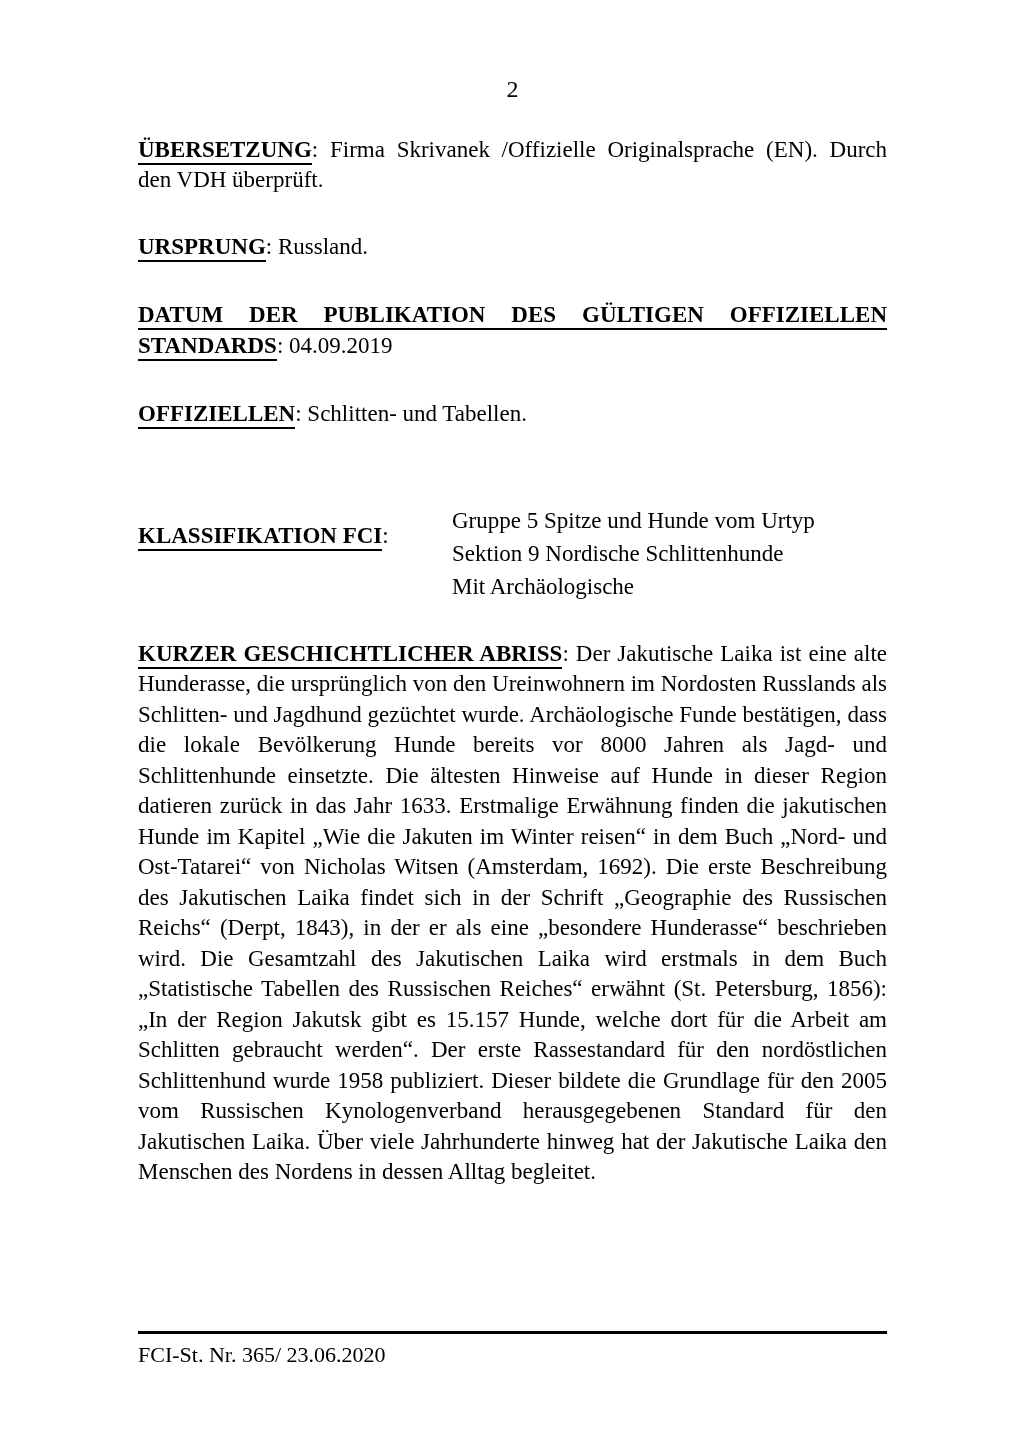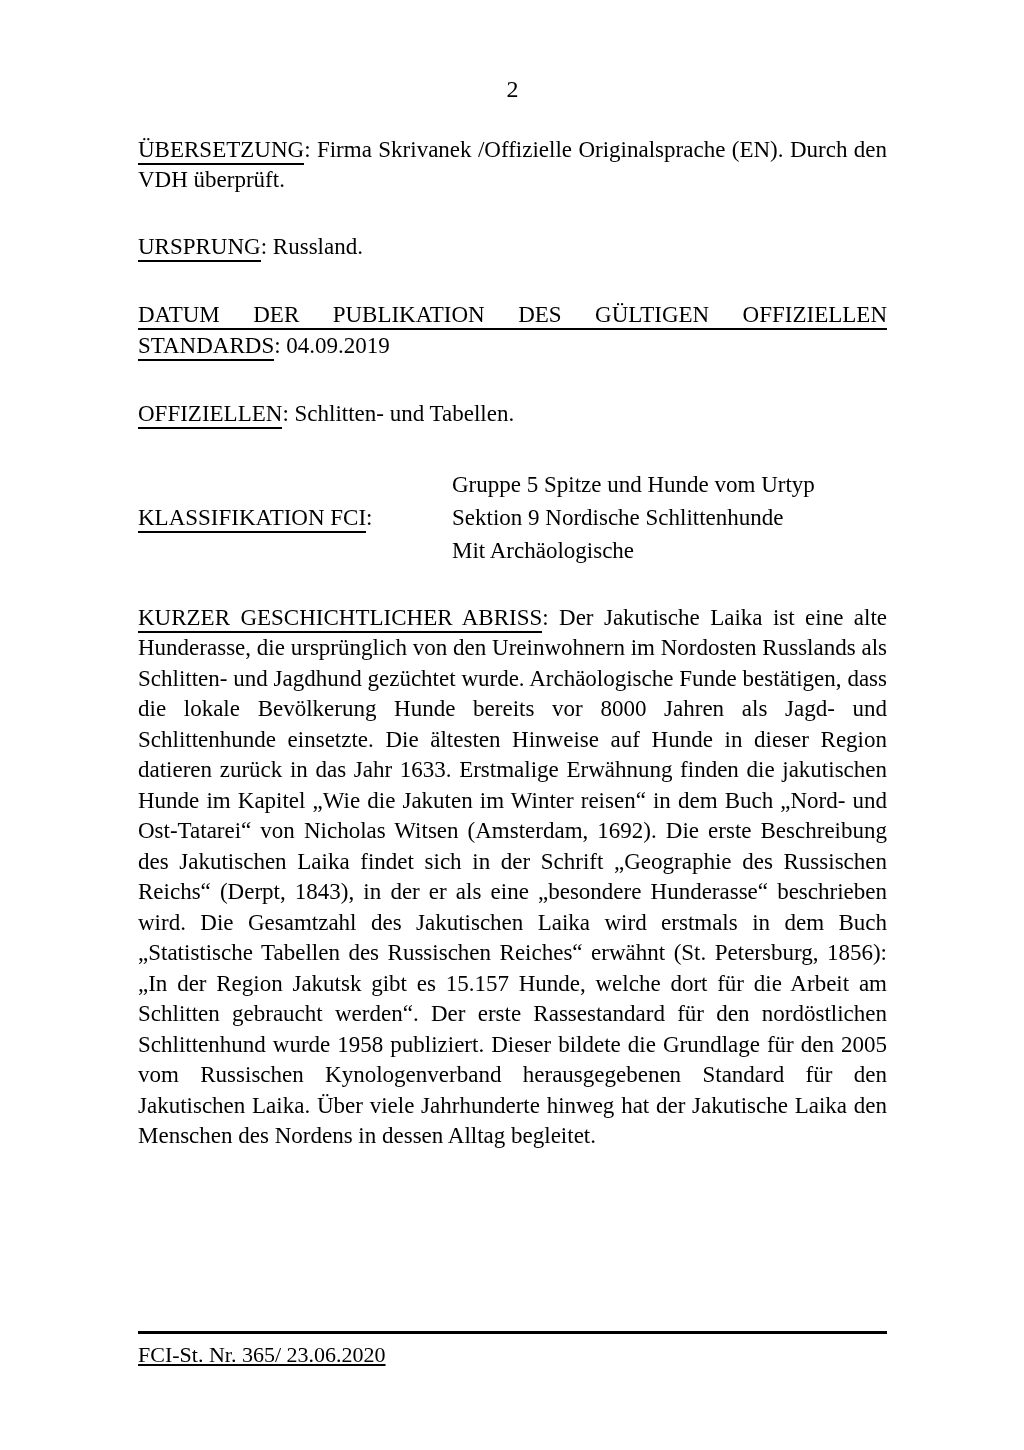--- a/index.html
+++ b/index.html
@@ -20,42 +20,41 @@
     text-align: center;
     font-size: 24px;
     margin: 0 0 30px 0;
   }
   p.block {
     margin: 0 0 32px 0;
     text-align: justify;
   }
   p.block.gap-lg { margin-bottom: 38px; margin-top: 36px; }
   .h {
-    font-weight: normal;
+    font-weight: bold;
     border-bottom: 2.5px solid #000;
     padding-bottom: 1px;
   }
   .klass {
     display: flex;
     align-items: center;
     margin: 0 0 36px 0;
     line-height: 33px;
   }
   .klass-label { flex: 0 0 314px; }
-  .klass-values { flex: 1 1 auto; }
+  .klass-values { flex: 1 1 auto; margin-top: 36px; }
   .footer {
     position: absolute;
     left: 138px;
     right: 137px;
     top: 1331px;
     border-top: 3px solid #000;
     padding-top: 8px;
     font-size: 22px;
     line-height: 26px;
-    text-decoration: underline;
   }
 </style>
 </head>
 <body>
 
 <div class="page">
 
   <div class="page-number">2</div>
 
   <p class="block"><span class="h">ÜBERSETZUNG</span><span>:</span> <span>Firma Skrivanek /Offizielle Originalsprache (EN). Durch den VDH überprüft.</span></p>

